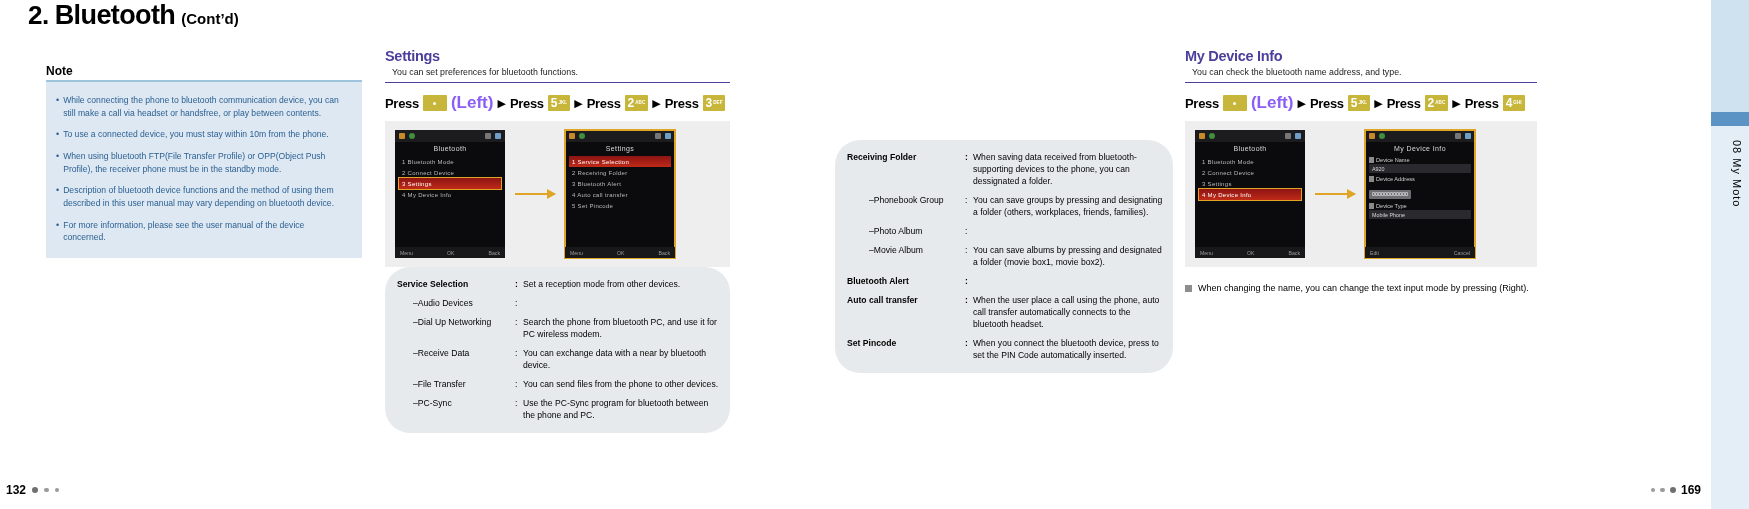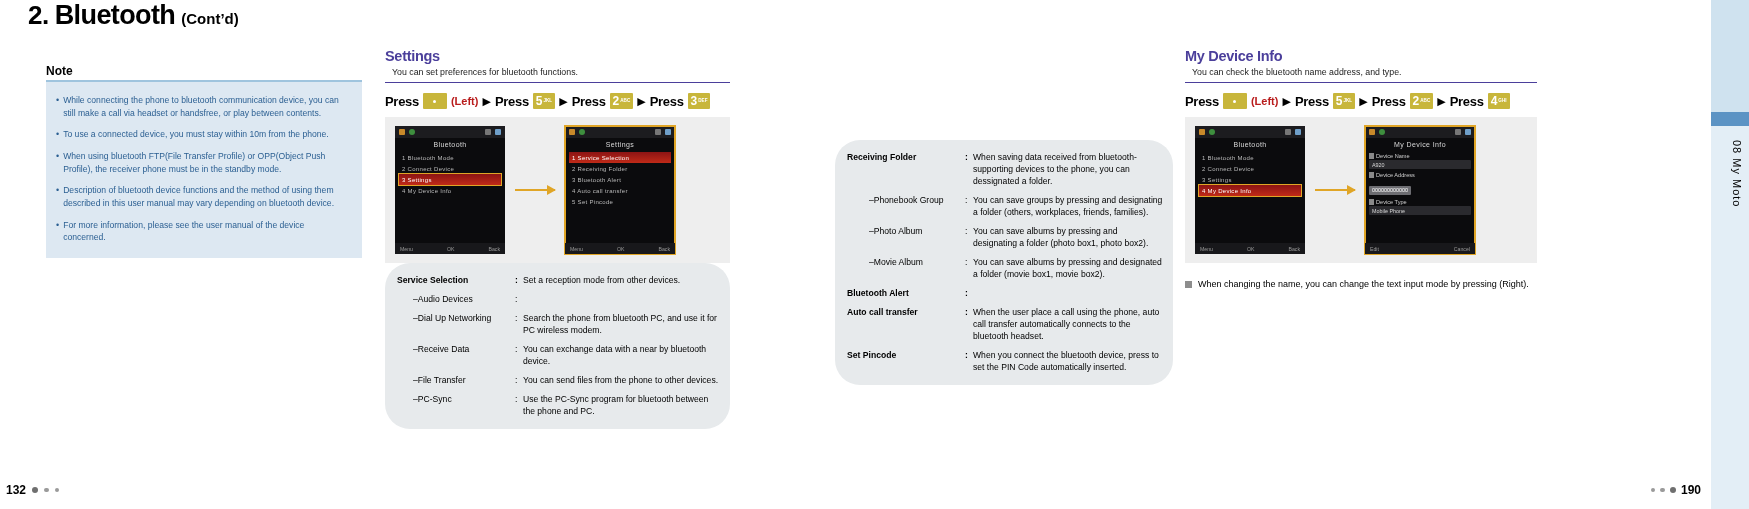--- a/index.html
+++ b/index.html
@@ -27,21 +27,21 @@
   .note-bullet { color:#2b5f92; font-size:9px; line-height:13px; }
   .note-text { font-size:8.6px; line-height:12.6px; color:#2b5f92; }
 
   
   .section-title { font-size:14.5px; font-weight:bold; color:#4b3f9b; letter-spacing:-0.3px; }
   .section-sub { font-size:8.8px; color:#1a1a1a; margin-top:3px; margin-left:7px; }
   .section-rule { height:1.4px; background:#4b3f9b; margin-top:5px; }
 
   .press-row { display:flex; align-items:center; gap:4px; margin-top:10px; }
   .press-word { font-size:13px; font-weight:bold; color:#000; letter-spacing:-0.3px; }
-  .press-paren { font-size:11px; font-weight:bold; color:#b91c1c; }
+  .press-paren { font-size:17px; font-weight:bold; color:#8b5cf6; }
   .arrow-sep { font-size:11px; color:#000; line-height:1; }
 
   .key {
     display:inline-flex; align-items:center; justify-content:center;
     background:#c8b63b; color:#ffffff; height:16px; min-width:22px;
     padding:0 3px; gap:1px; border-radius:1px;
   }
   .key .kdigit { font-size:12px; font-weight:bold; line-height:1; }
   .key .klets  { font-size:4.6px; font-weight:bold; line-height:1.05; text-align:center; }
   .key.navkey { min-width:24px; }
@@ -268,21 +268,20 @@
         <div class="defdesc">When saving data received from bluetooth-supporting devices to the phone, you can dessignated a folder.</div>
       </div>
       <div class="defrow">
         <div class="defterm subr">–Phonebook Group</div>
         <div class="defcolon">:</div>
         <div class="defdesc">You can save groups by pressing  and designating a folder (others, workplaces, friends, families).</div>
       </div>
       <div class="defrow">
         <div class="defterm subr">–Photo Album</div>
         <div class="defcolon">:</div>
-        <div class="defdesc">You can save albums by pressing  and designating a folder (photo box1, photo box2).</div>
       </div>
       <div class="defrow">
         <div class="defterm subr">–Movie Album</div>
         <div class="defcolon">:</div>
         <div class="defdesc">You can save albums by pressing  and designated a folder (movie box1, movie box2).</div>
       </div>
       <div class="defrow">
         <div class="defterm bold">Bluetooth Alert</div>
         <div class="defcolon bold">:</div>
       </div>
@@ -408,16 +407,16 @@
   <div class="pg-left">
     <span class="pgnum">132</span>
     <span class="pgdot big"></span>
     <span class="pgdot"></span>
     <span class="pgdot"></span>
   </div>
   <div class="pg-right">
     <span class="pgdot"></span>
     <span class="pgdot"></span>
     <span class="pgdot big"></span>
-    <span class="pgnum">190</span>
+    <span class="pgnum">169</span>
   </div>
 
 </div>
 
 </body></html>

